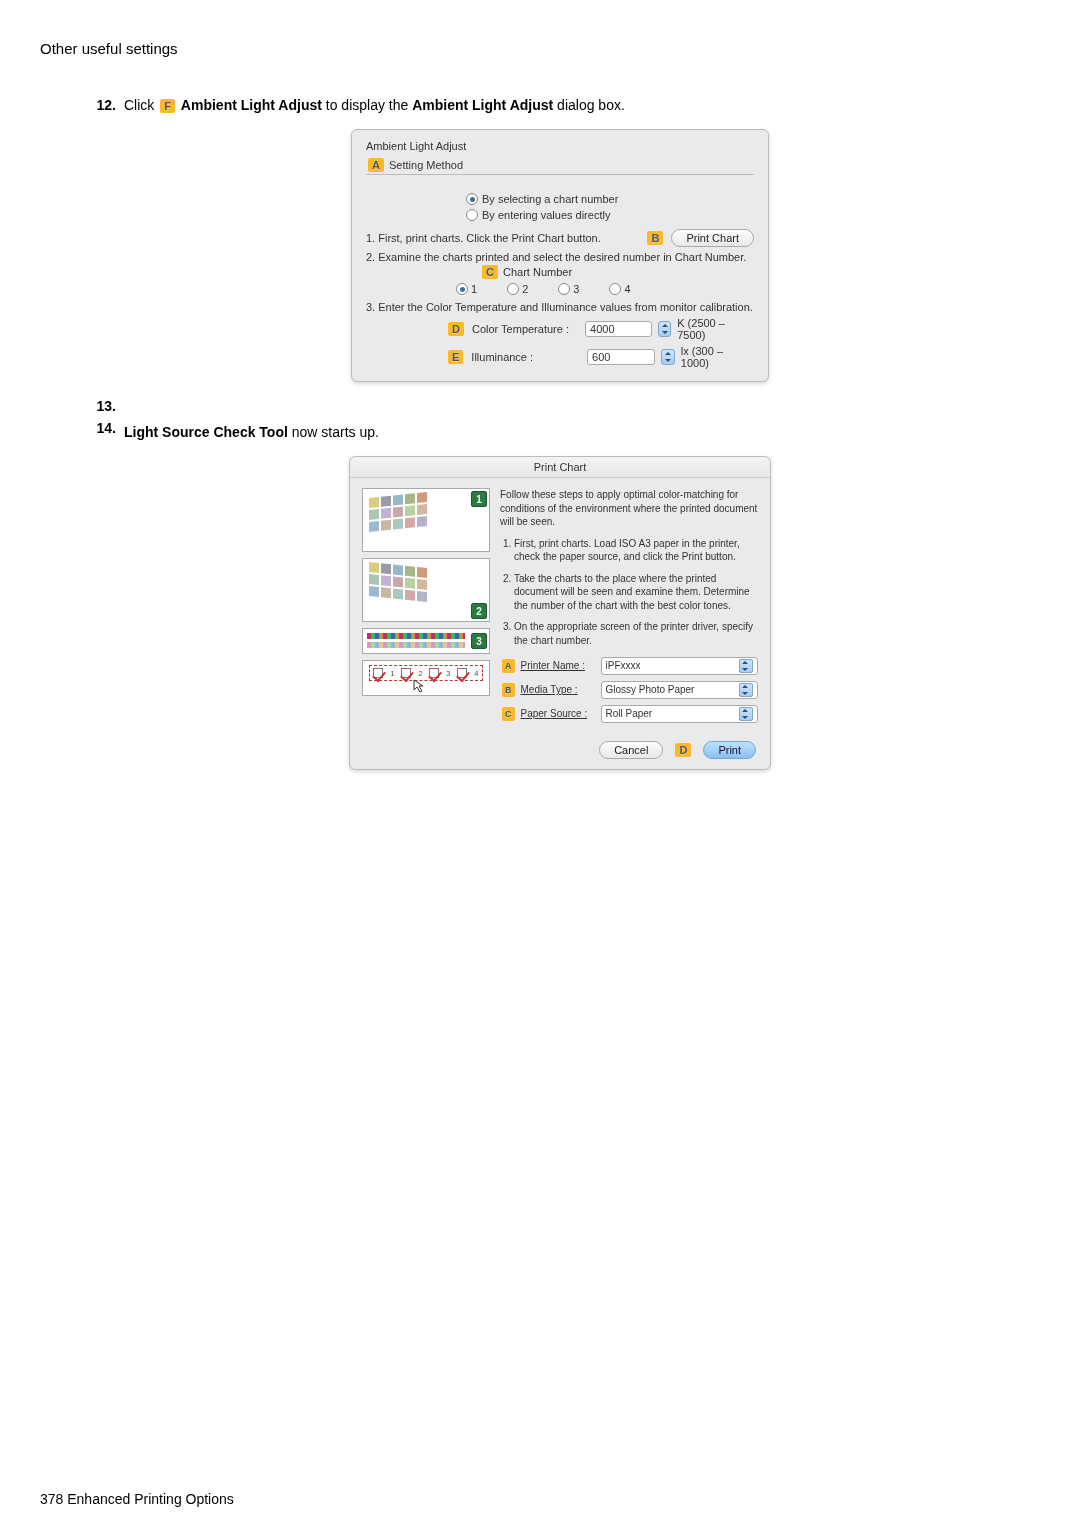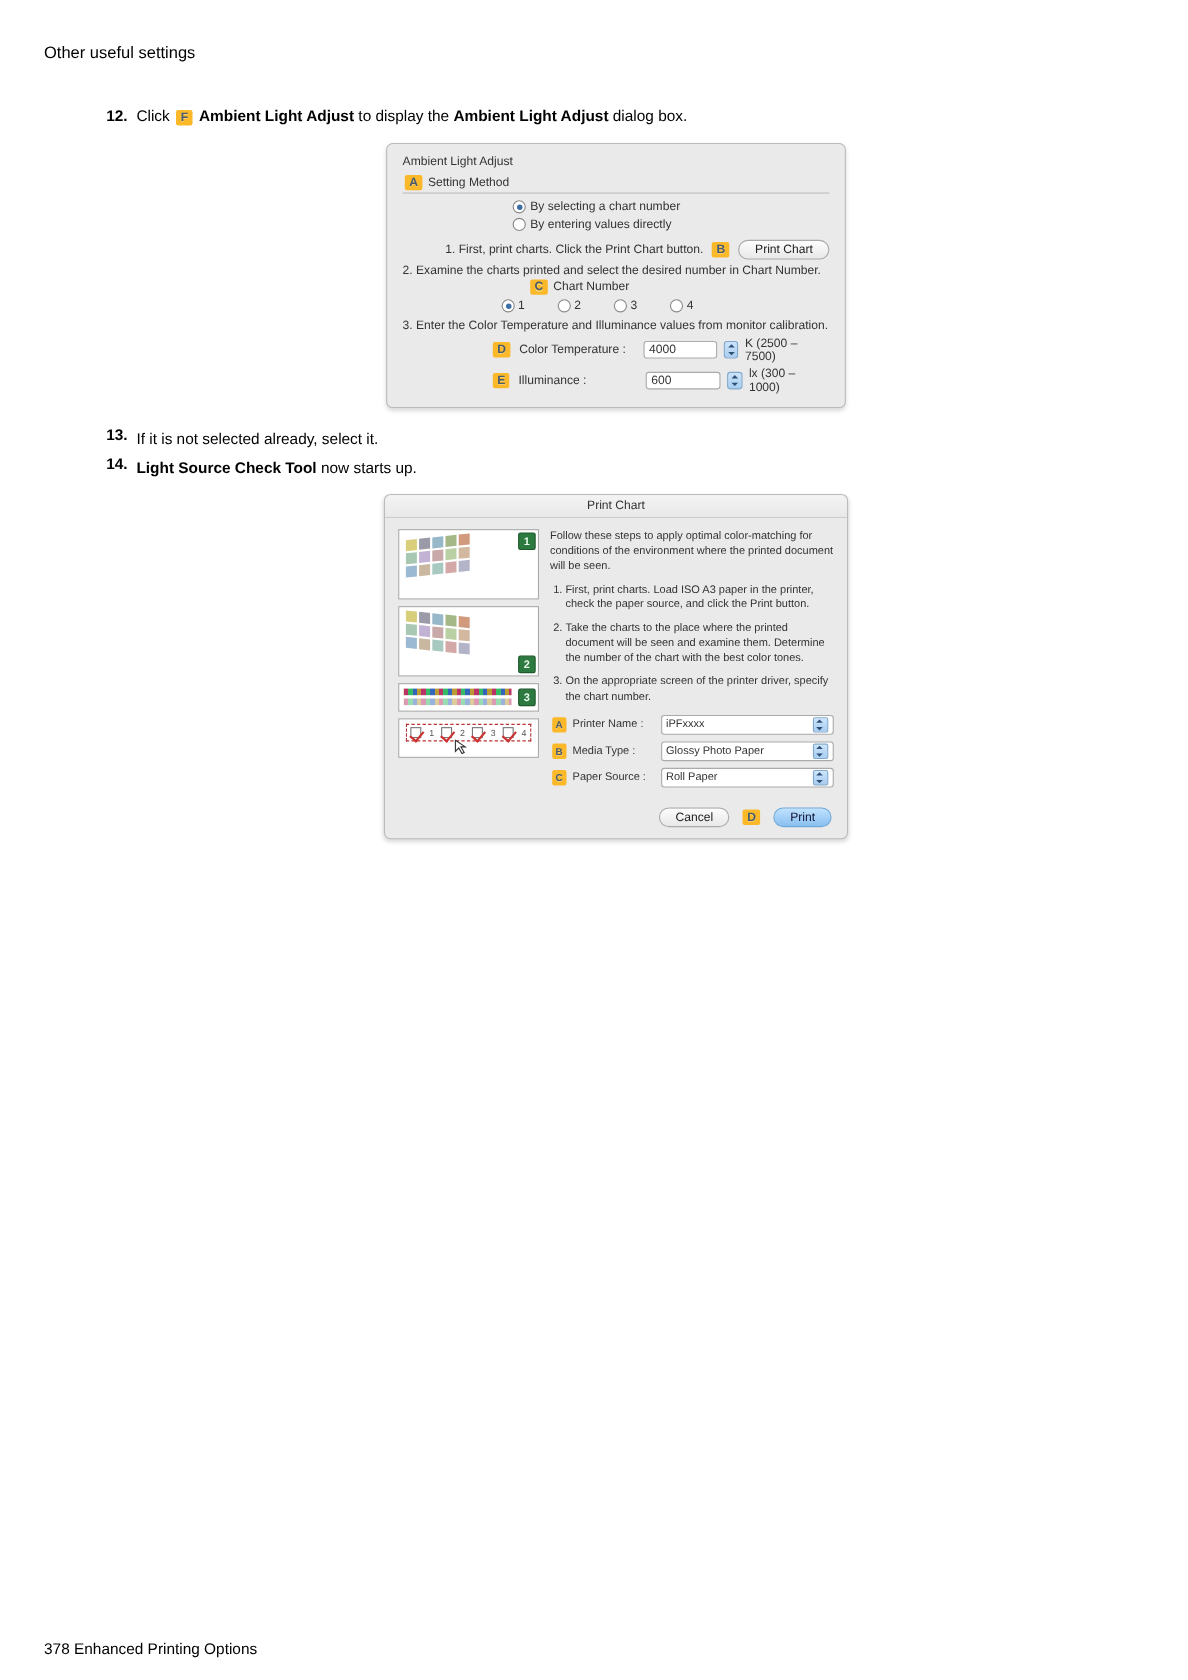--- a/index.html
+++ b/index.html
@@ -71,21 +71,21 @@
     padding: 10px 14px 12px 14px;
   }
   .dialog-title {
     font-size: 11px;
     margin-bottom: 6px;
   }
   .group-title {
     font-size: 11px;
     border-bottom: 1px solid #bbb;
     padding-bottom: 2px;
-    margin-bottom: 6px;
+    margin-bottom: 18px;
   }
   .radio-row {
     display: flex;
     align-items: center;
     gap: 4px;
     margin-left: 100px;
     margin-bottom: 4px;
   }
   .radio {
     width: 10px;
@@ -104,21 +104,20 @@
     background: #3a6ea5;
     border-radius: 50%;
     display: block;
   }
   .d1-row {
     margin-top: 8px;
     margin-bottom: 4px;
     display: flex;
     align-items: center;
     gap: 6px;
-    text-align: right;
   }
   .mac-btn {
     display: inline-block;
     background: linear-gradient(#fdfdfd,#e8e8e8);
     border: 1px solid #aaa;
     border-radius: 10px;
     padding: 2px 14px;
     font-size: 11px;
     color: #222;
   }
@@ -302,21 +301,21 @@
   .d2-right p { margin: 0 0 8px 0; }
   .d2-right ol { margin: 0 0 10px 14px; padding: 0; }
   .d2-right li { margin-bottom: 8px; }
   .d2-field {
     display: flex;
     align-items: center;
     gap: 4px;
     margin-bottom: 6px;
   }
   .d2-field .yellow-badge { font-size: 9px; padding: 0 3px; }
-  .d2-label { width: 76px; font-size: 10px; }
+  .d2-label { width: 76px; font-size: 10px; text-decoration: underline; }
   .d2-select {
     flex: 1;
     background: #fff;
     border: 1px solid #aaa;
     border-radius: 3px;
     padding: 1px 4px;
     font-size: 10px;
     display: flex;
     justify-content: space-between;
     align-items: center;
@@ -435,21 +434,20 @@
           <span class="stepper"></span>
           <span>lx (300 – 1000)</span>
         </div>
 
       </div>
     </div>
 
     <div class="step">
       <div class="step-num">13.</div>
       <div class="step-body">
-        <div class="line2">If it is not selected already, select it.</div>
       </div>
     </div>
 
     <div class="step">
       <div class="step-num">14.</div>
       <div class="step-body">
         <div class="line2">
           <b>Light Source Check Tool</b><span> now starts up.</span>
         </div>
       </div>

